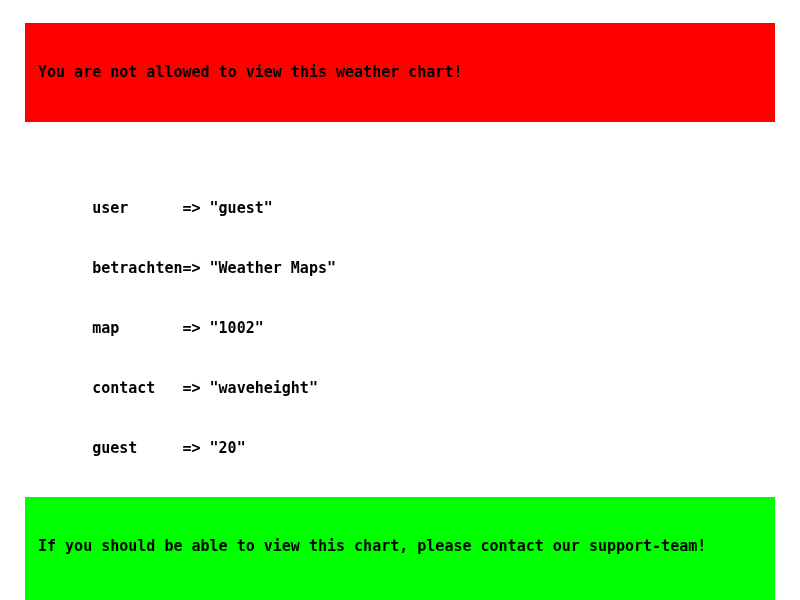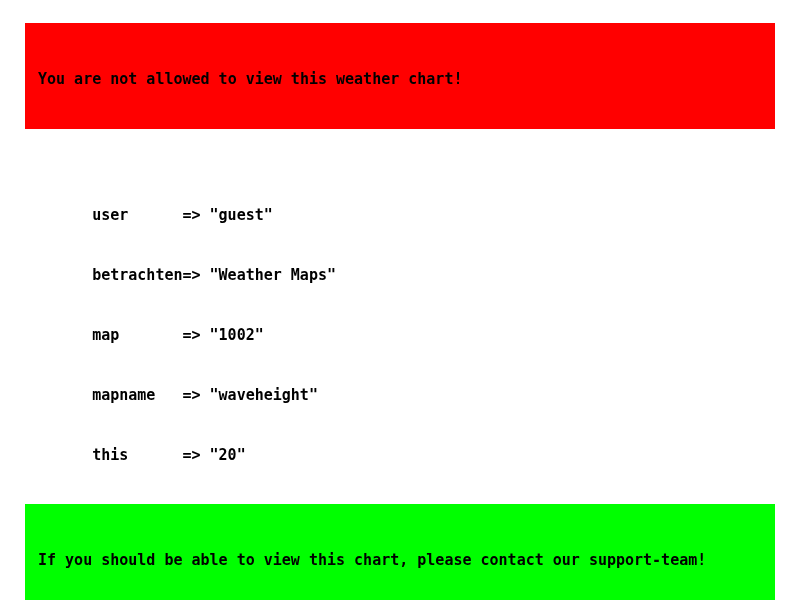--- a/index.html
+++ b/index.html
@@ -17,21 +17,21 @@
     color: #000000;
   }
   .page {
     position: relative;
     margin: 23px 0 0 25px;
     width: 750px;
   }
   .banner {
     box-sizing: border-box;
     width: 750px;
-    padding: 9px 0 2px 13px;
+    padding: 2px 0 2px 13px;
     line-height: 19px;
     white-space: pre;
   }
   .banner.red   { background: #ff0000; }
   .banner.green { background: #00ff00; }
   .params {
     margin: 16px 0 0 13px;
     line-height: 20px;
     white-space: pre;
   }
@@ -54,24 +54,24 @@
     <div class="row">
       <span class="k">user</span><span class="a">=&gt;</span><span class="v">"guest"</span>
     </div>
     <div class="row">
       <span class="k">betrachten</span><span class="a">=&gt;</span><span class="v">"Weather Maps"</span>
     </div>
     <div class="row">
       <span class="k">map</span><span class="a">=&gt;</span><span class="v">"1002"</span>
     </div>
     <div class="row">
-      <span class="k">mapname</span><span class="a">=&gt;</span><span class="v">"waveheight"</span>
+      <span class="k">contact</span><span class="a">=&gt;</span><span class="v">"waveheight"</span>
     </div>
     <div class="row">
-      <span class="k">this</span><span class="a">=&gt;</span><span class="v">"20"</span>
+      <span class="k">guest</span><span class="a">=&gt;</span><span class="v">"20"</span>
     </div>
   </div>
 
   <div class="banner green">
     <div>If you should be able to view this chart, please contact our support-team!</div>
     
   </div>
 
 </div>
 

